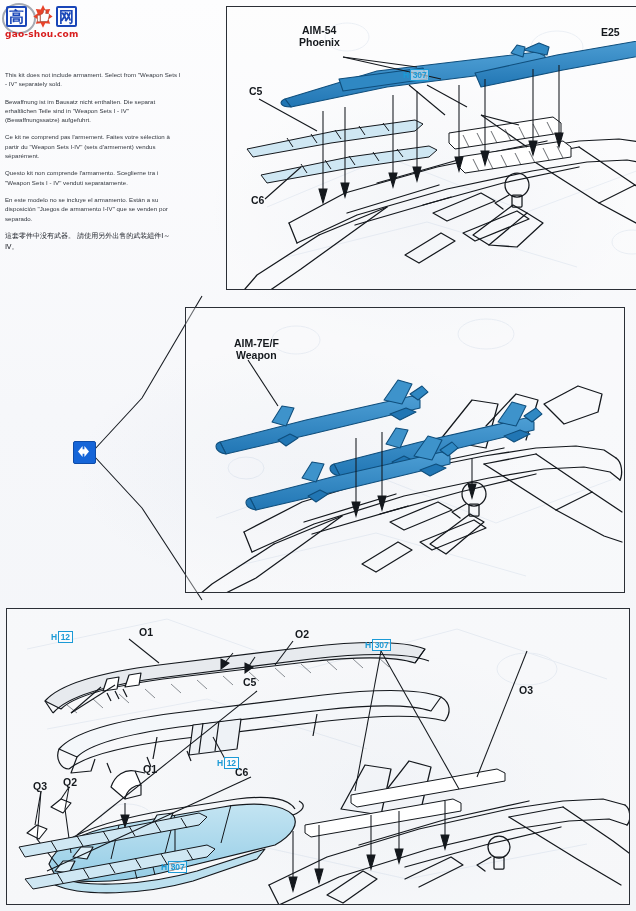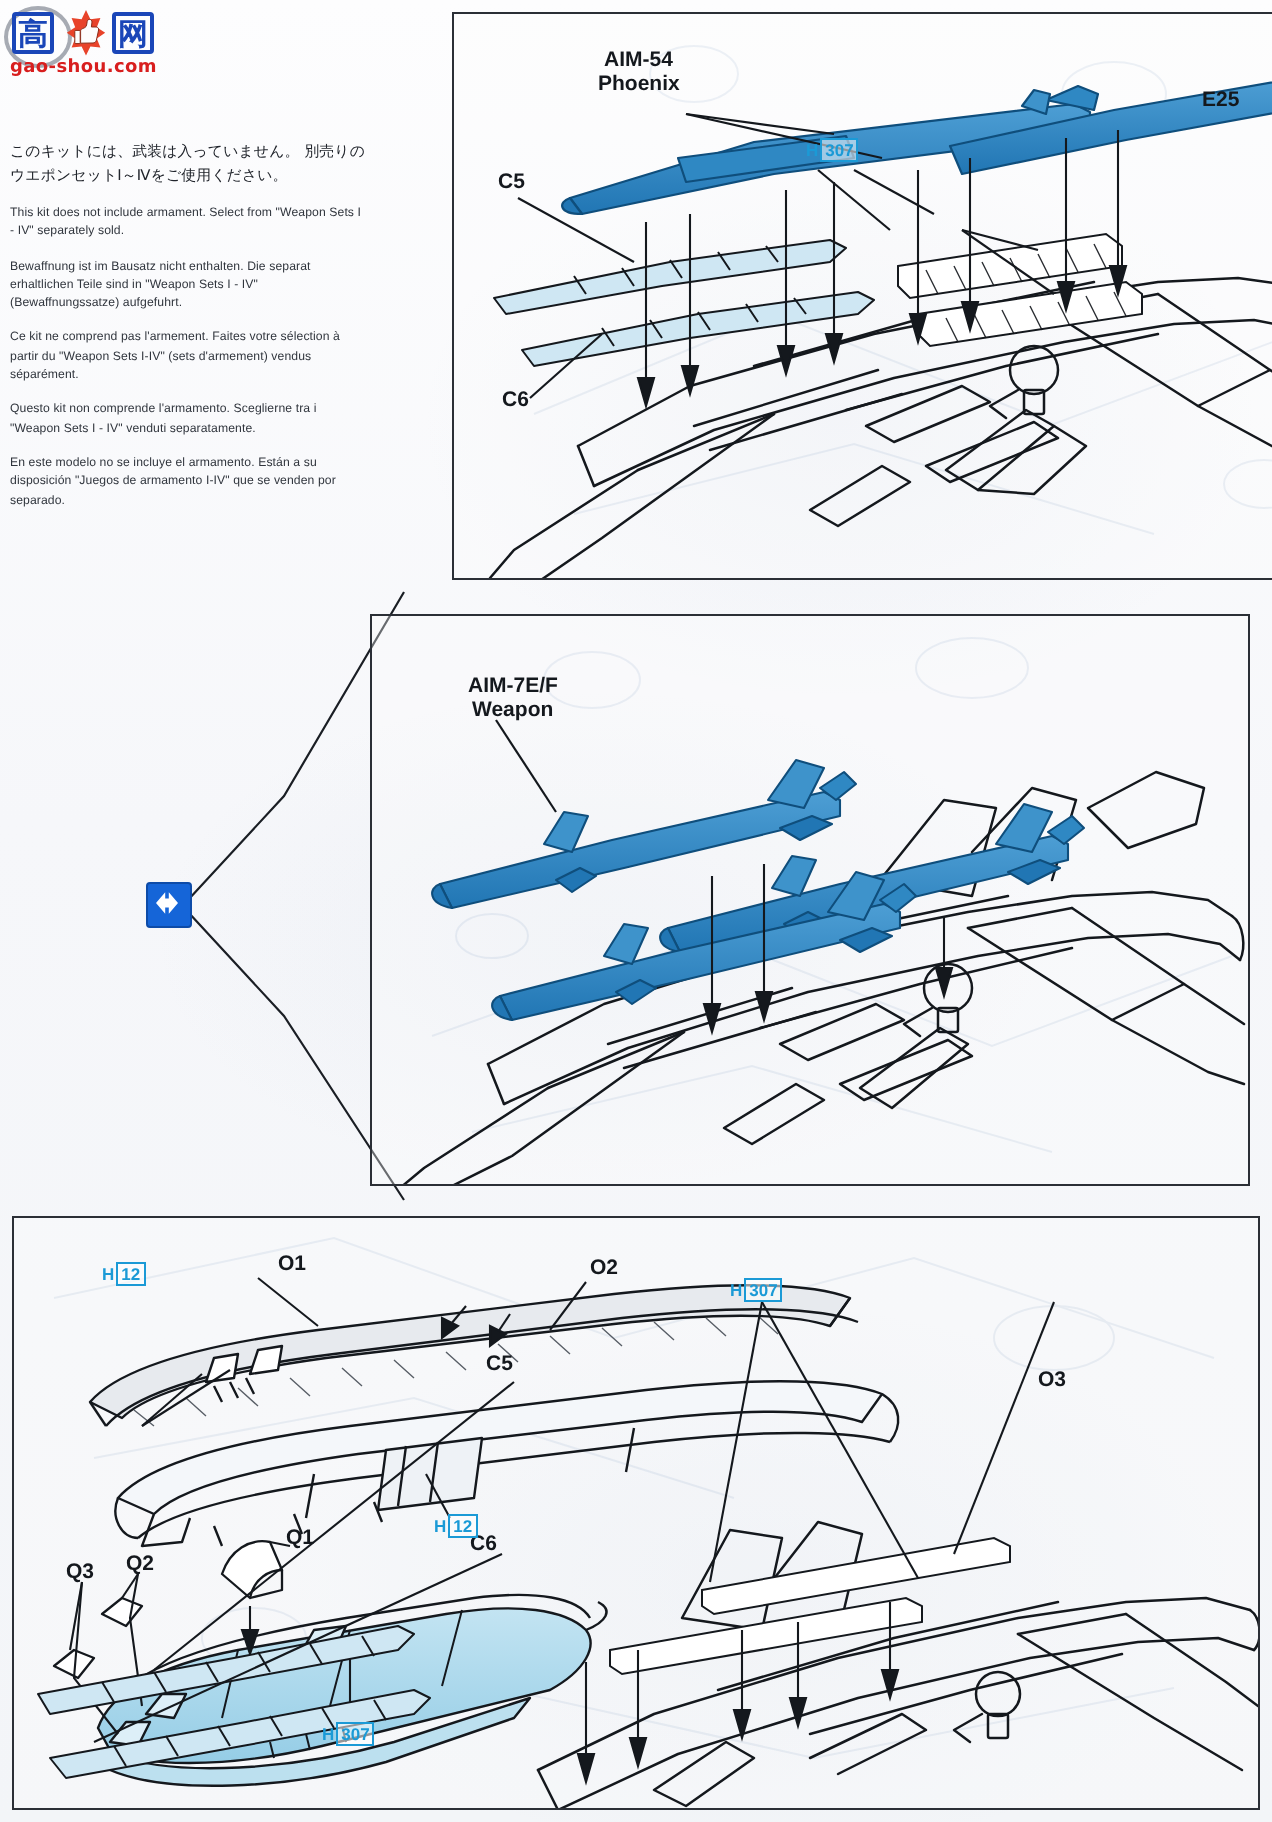--- a/index.html
+++ b/index.html
@@ -142,35 +142,35 @@
           <path d="M9.3 17.6 l0-6.1 c0-.5.3-.9.8-1.1 l1.3-.6 c.5-.3.8-.7.9-1.3 l.3-1.8 c.1-.6.6-1 1.2-1 .7 0 1.2.6 1.2 1.3 l-.3 2.5 2.4 0 c.8 0 1.4.7 1.2 1.5 l-1.1 5.1 c-.2.8-.9 1.4-1.7 1.4 Z" fill="#fdfdfd" stroke="#8a2c18" stroke-width=".5"></path>
           <rect x="6.4" y="11.2" width="2.7" height="6.6" rx=".5" fill="#fdfdfd" stroke="#8a2c18" stroke-width=".5"></rect>
         </g>
       </svg>
     </div>
     <div class="logo-char c3">网</div>
     <div class="logo-text">gao-shou.com</div>
   </div>
 
   <div id="notes">
-    <div class="note-jp">このキットには、武装は入っていません。
-別売りのウエポンセットⅠ～Ⅳをご使用ください。</div>
     <div class="note-blk">This kit does not include armament.
 Select from "Weapon Sets I - IV" separately  sold.</div>
     <div class="note-blk">Bewaffnung ist im Bausatz nicht enthalten.
 Die separat erhaltlichen Teile sind in "Weapon Sets I - IV"
 (Bewaffnungssatze) aufgefuhrt.</div>
     <div class="note-blk">Ce kit ne comprend pas l'armement. Faites votre
 sélection à partir du "Weapon Sets I-IV" (sets d'armement)
 vendus séparément.</div>
     <div class="note-blk">Questo kit non comprende l'armamento.   Sceglierne tra i
 "Weapon Sets I - IV" venduti separatamente.</div>
     <div class="note-blk">En este modelo no se incluye el armamento.
 Están a su disposición "Juegos de armamento I-IV" que
 se venden por separado.</div>
+    <div class="note-cn">這套零件中没有武器。
+請使用另外出售的武装組件Ⅰ～Ⅳ。</div>
   </div>
 
   <svg class="connector" style="left:84px;top:270px;" width="120" height="350">
     <path d="M10,180 L58,128 L118,26" fill="none" stroke="#1a1e24" stroke-width="1.1"></path>
     <path d="M10,186 L58,238 L118,330" fill="none" stroke="#1a1e24" stroke-width="1.1"></path>
   </svg>
 
   <div id="linkicon">
     <svg width="19" height="19" viewBox="0 0 19 19">
       <path d="M8.6 4.1 L4.0 9.5 L8.6 14.9 L8.6 11.7 L10.4 11.7 L10.4 14.9 L15.0 9.5 L10.4 4.1 L10.4 7.3 L8.6 7.3 Z" fill="#ffffff"></path>
@@ -294,21 +294,21 @@
 
         <path d="M38,192 L74,160"></path>
 
         <path d="M182,78 L218,108"></path>
         <path d="M200,78 L240,100"></path>
       </g>
     </svg>
 
     <div class="lab big" style="left:75px;top:18px;">AIM-54</div>
     <div class="lab big" style="left:72px;top:30px;">Phoenix</div>
-    <div class="lab big" style="left:334px;top:38px;padding-left:40px;">E25</div>
+    <div class="lab big" style="left:334px;top:20px;padding-left:40px;">E25</div>
     <div class="lab part" style="left:22px;top:79px;">C5</div>
     <div class="lab part" style="left:24px;top:188px;">C6</div>
 
     <div class="htag" style="left:176px;top:62px;">
       <span>H</span>
       <span class="num">307</span>
     </div>
   </div>
 
   <div class="panel" id="panel-2">

